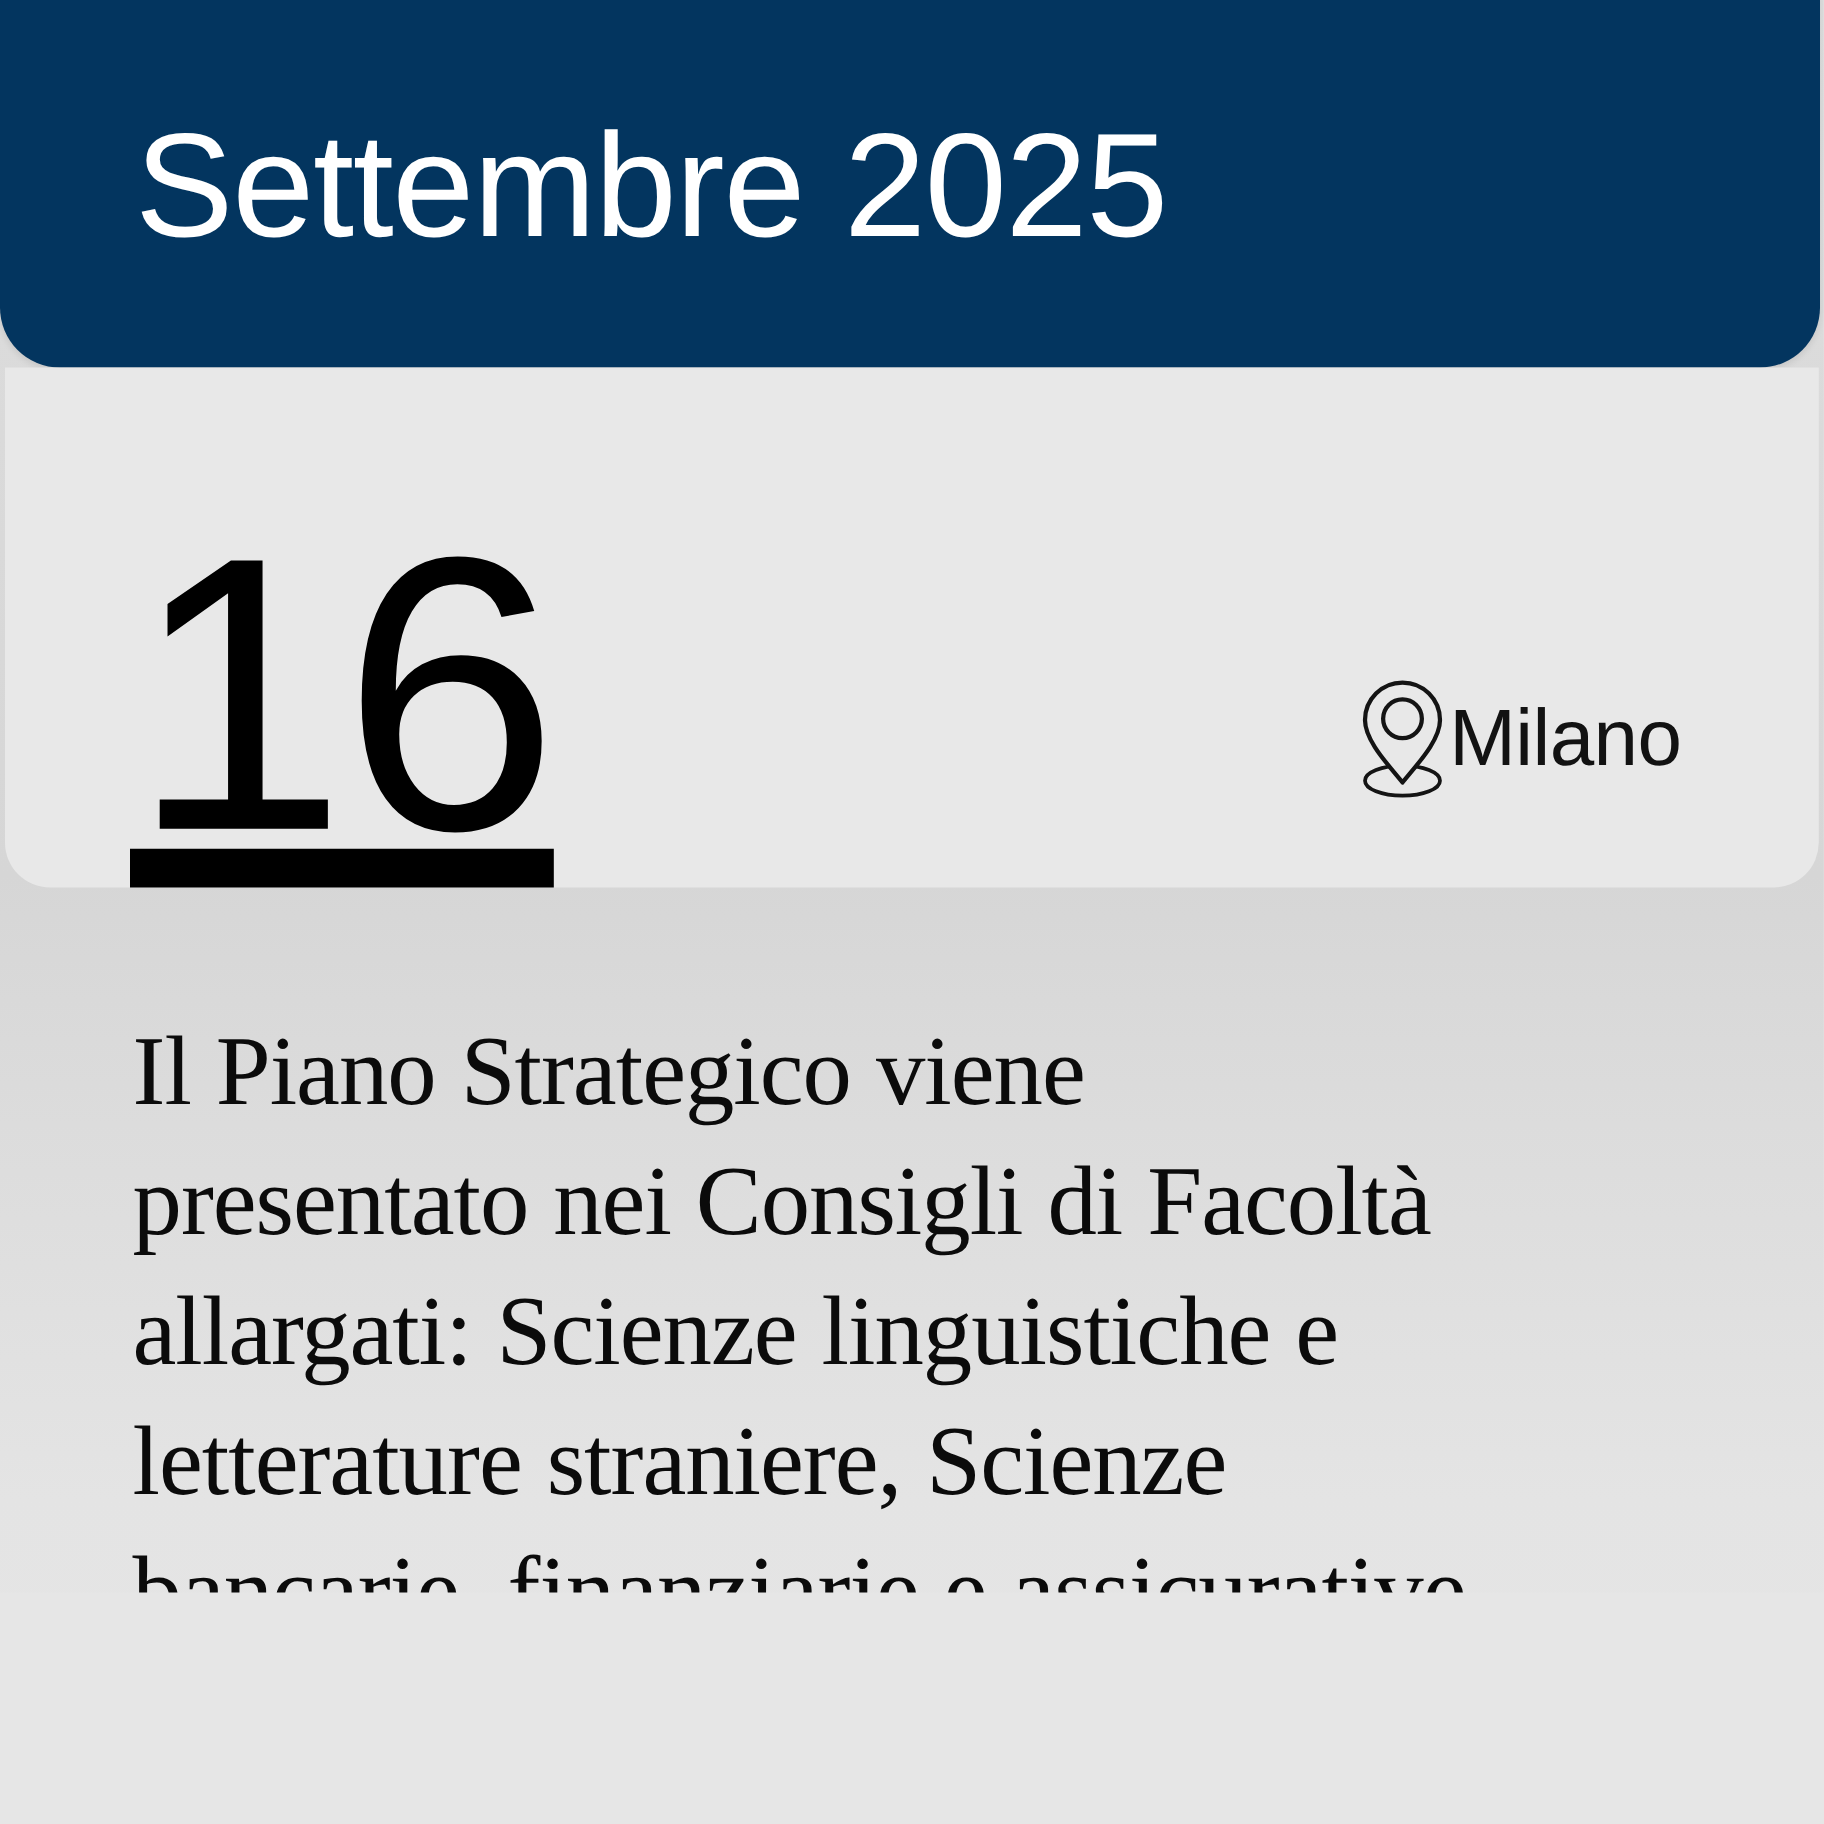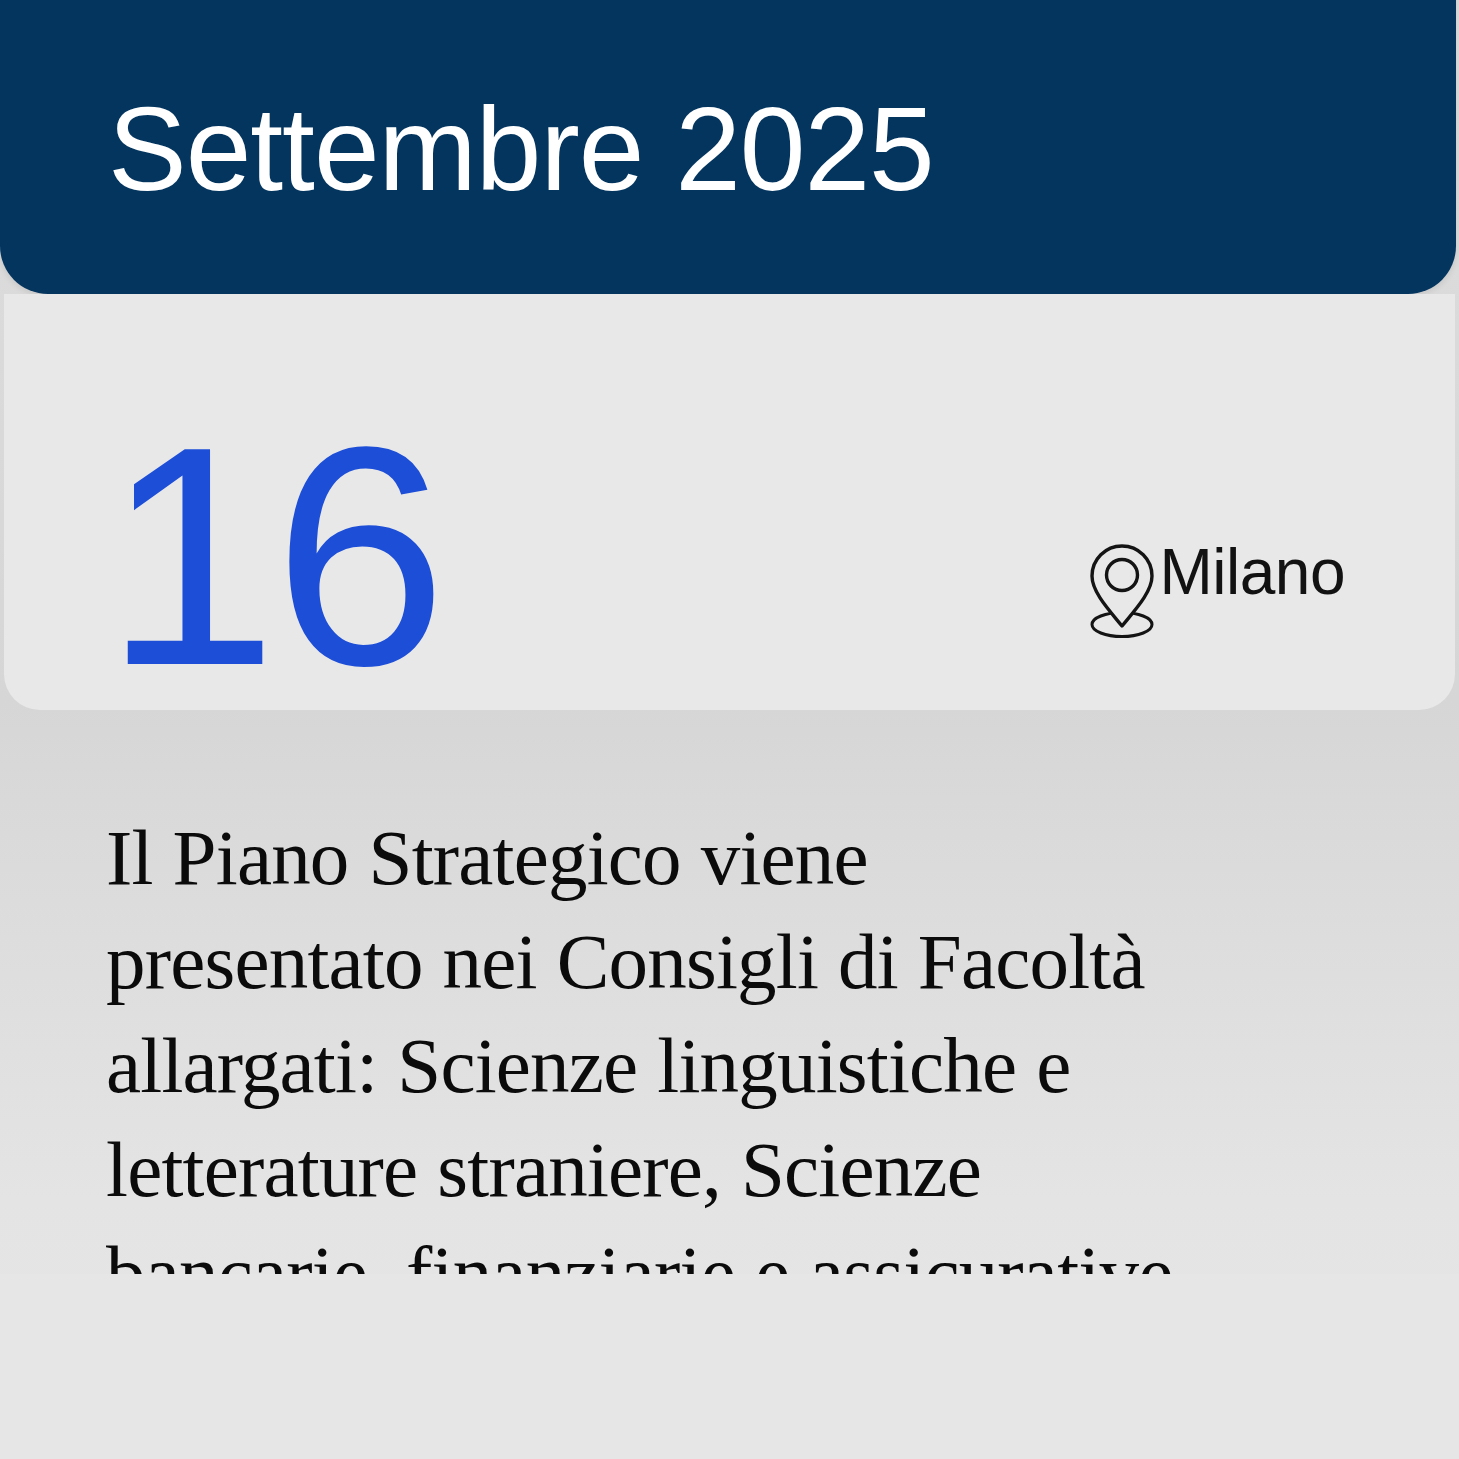--- a/index.html
+++ b/index.html
@@ -64,29 +64,31 @@
     border-bottom-right-radius: 36px;
     box-sizing: border-box;
   }
   .day-number {
     position: absolute;
     left: 100px;
     top: 106px;
     font-size: 312px;
     line-height: 312px;
     font-weight: 400;
-    color: #1d4ed8;
+    color: #000000;
     letter-spacing: -4px;
+    text-decoration: underline;
   }
 
   .location {
     position: absolute;
     right: 110px;
     top: 246px;
     display: flex;
+    align-items: center;
   }
   .pin-icon {
     display: block;
     width: 74px;
     height: 100px;
     flex: 0 0 auto;
   }
   .location-name {
     font-size: 64px;
     line-height: 64px;

